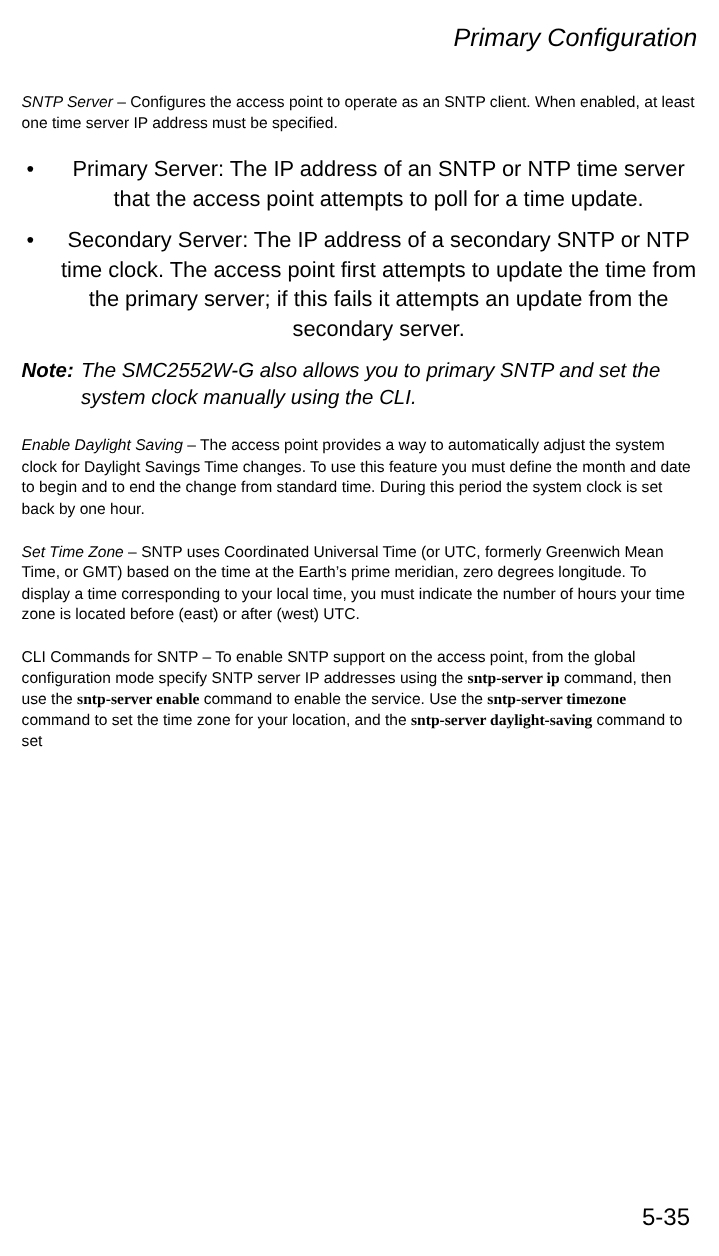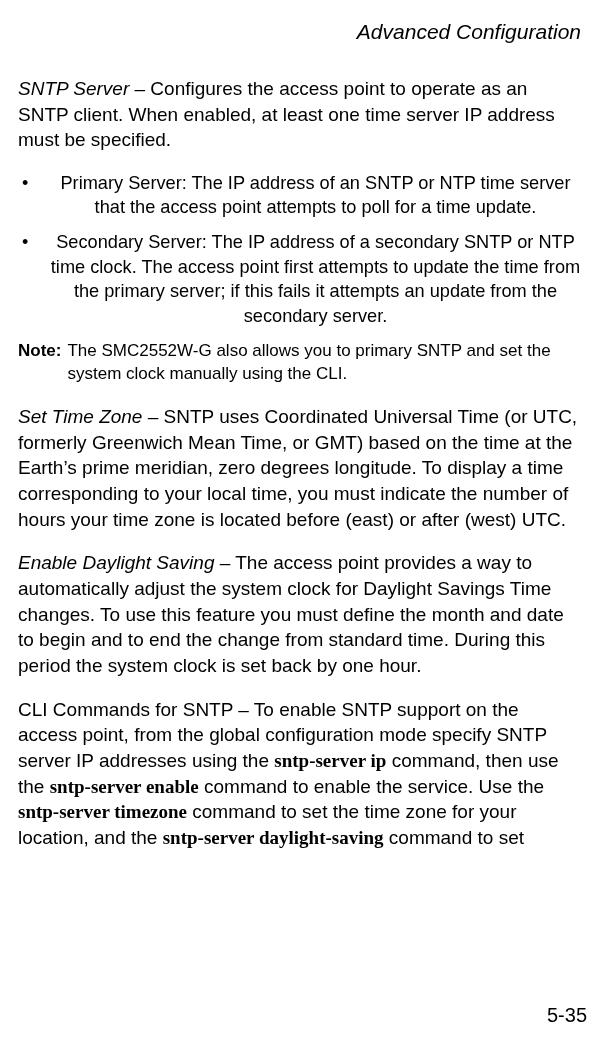--- a/index.html
+++ b/index.html
@@ -20,21 +20,21 @@
     height: 100%;
     position: relative;
   }
   .header {
     text-align: right;
     font-style: italic;
     font-size: 21px;
     margin-bottom: 32px;
   }
   .section {
-    font-size: 19px;
+    font-size: 13px;
     line-height: 1.35;
     margin-bottom: 18px;
   }
   .def-term {
     font-style: italic;
   }
   .bullets {
     margin: 0 0 12px 0;
     padding: 0;
   }
@@ -56,46 +56,47 @@
     font-size: 18.2px;
     line-height: 1.35;
     text-align: center;
   }
   .note-row {
     display: flex;
     align-items: flex-start;
     font-size: 17px;
     line-height: 1.35;
     margin-bottom: 18px;
+    font-style: italic;
   }
   .note-label {
     font-weight: bold;
     flex: 0 0 auto;
     margin-right: 6px;
   }
   .note-text {
     flex: 1;
   }
   .bold {
     font-weight: bold;
     font-family: Liberation Serif, serif;
   }
   .page-num {
     position: absolute;
     bottom: 20px;
-    right: 12px;
+    right: 24px;
     font-size: 20px;
   }
 </style>
 </head>
 <body>
 
 <div class="page">
 
-  <div class="header">Advanced Configuration</div>
+  <div class="header">Primary Configuration</div>
 
   <div class="section">
     <span class="def-term">SNTP Server</span><span> – Configures the access point to operate as an SNTP client. When enabled, at least one time server IP address must be specified.</span>
   </div>
 
   <div class="bullets">
     <div class="bullet-row">
       <div class="bullet-dot">•</div>
       <div class="bullet-text">Primary Server: The IP address of an SNTP or NTP time server that the access point attempts to poll for a time update.</div>
     </div>
@@ -104,25 +105,25 @@
       <div class="bullet-text">Secondary Server: The IP address of a secondary SNTP or NTP time clock. The access point first attempts to update the time from the primary server; if this fails it attempts an update from the secondary server.</div>
     </div>
   </div>
 
   <div class="note-row">
     <div class="note-label">Note:</div>
     <div class="note-text">The SMC2552W-G also allows you to primary SNTP and set the system clock manually using the CLI.</div>
   </div>
 
   <div class="section">
-    <span class="def-term">Set Time Zone</span><span> – SNTP uses Coordinated Universal Time (or UTC, formerly Greenwich Mean Time, or GMT) based on the time at the Earth’s prime meridian, zero degrees longitude. To display a time corresponding to your local time, you must indicate the number of hours your time zone is located before (east) or after (west) UTC.</span>
+    <span class="def-term">Enable Daylight Saving</span><span> – The access point provides a way to automatically adjust the system clock for Daylight Savings Time changes. To use this feature you must define the month and date to begin and to end the change from standard time. During this period the system clock is set back by one hour.</span>
   </div>
 
   <div class="section">
-    <span class="def-term">Enable Daylight Saving</span><span> – The access point provides a way to automatically adjust the system clock for Daylight Savings Time changes. To use this feature you must define the month and date to begin and to end the change from standard time. During this period the system clock is set back by one hour.</span>
+    <span class="def-term">Set Time Zone</span><span> – SNTP uses Coordinated Universal Time (or UTC, formerly Greenwich Mean Time, or GMT) based on the time at the Earth’s prime meridian, zero degrees longitude. To display a time corresponding to your local time, you must indicate the number of hours your time zone is located before (east) or after (west) UTC.</span>
   </div>
 
   <div class="section">
     <span>CLI Commands for SNTP – To enable SNTP support on the access point, from the global configuration mode specify SNTP server IP addresses using the </span><span class="bold">sntp-server ip</span><span> command, then use the </span><span class="bold">sntp-server enable</span><span> command to enable the service. Use the </span><span class="bold">sntp-server timezone</span><span> command to set the time zone for your location, and the </span><span class="bold">sntp-server daylight-saving</span><span> command to set</span>
   </div>
 
   <div class="page-num">5-35</div>
 </div>
 
 </body></html>

